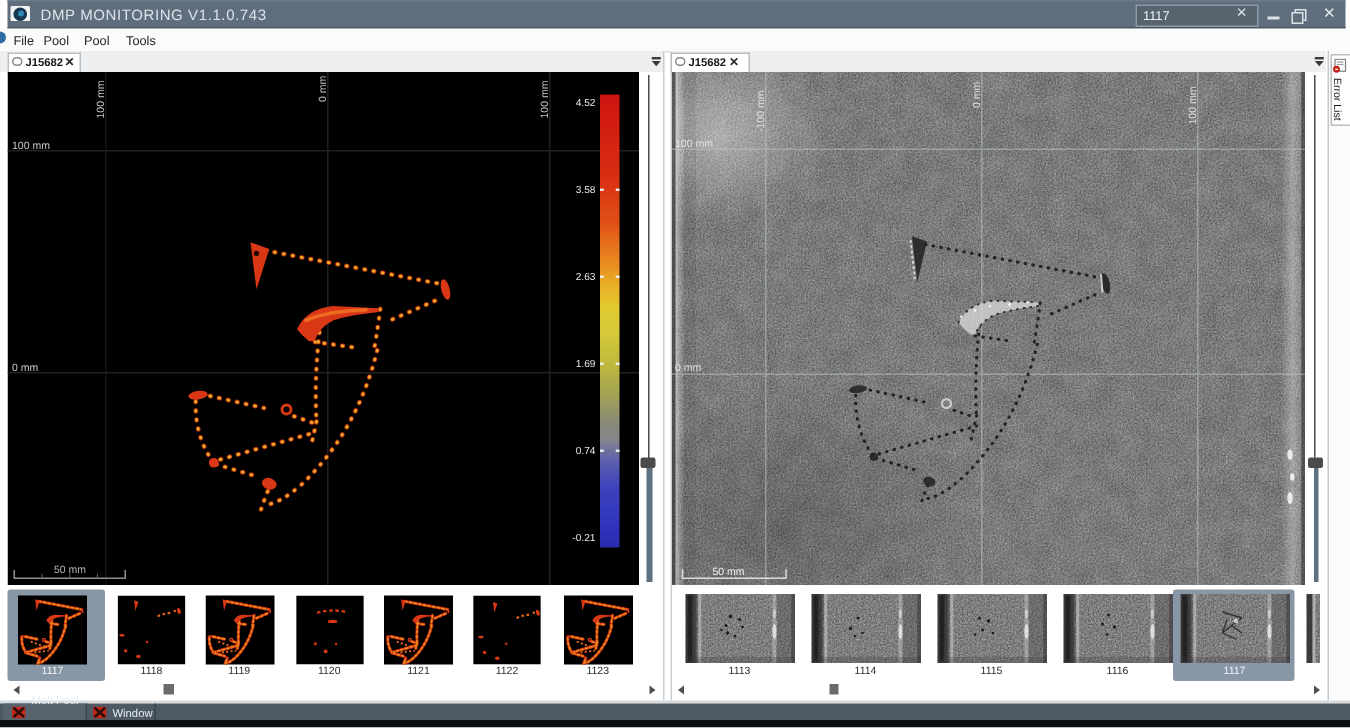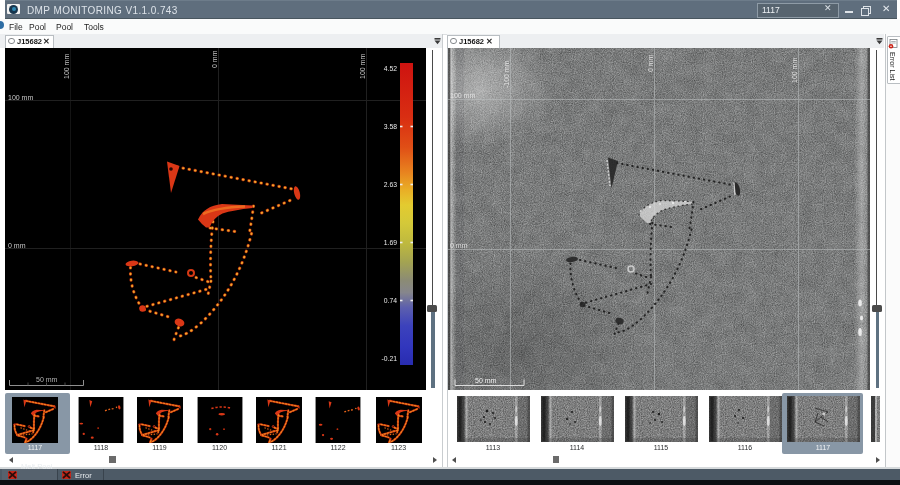--- a/index.html
+++ b/index.html
@@ -449,16 +449,16 @@
 <svg class="abs" style="left:8px;top:470.5px;" width="9" height="8" viewBox="0 0 9 8">
       <rect x="0" y="0" width="9" height="8" rx="1" fill="#c3271b"></rect>
       <path d="M1,0.8 L8,7 M8,0.8 L1,7" stroke="#2b0d09" stroke-width="1.7"></path>
     </svg>
 <div class="abs" style="left:21px;top:462px;font-size:7.5px;color:#e9edf0;">Melt Pool</div>
 <div class="abs" style="left:57px;top:469px;width:1px;height:10.5px;background:#39434d;"></div>
 <svg class="abs" style="left:62px;top:470.5px;" width="9" height="8" viewBox="0 0 9 8">
       <rect x="0" y="0" width="9" height="8" rx="1" fill="#c3271b"></rect>
       <path d="M1,0.8 L8,7 M8,0.8 L1,7" stroke="#2b0d09" stroke-width="1.7"></path>
     </svg>
-<div class="abs" style="left:75px;top:470.5px;font-size:7.5px;color:#e9edf0;">Error</div>
+<div class="abs" style="left:75px;top:470.5px;font-size:7.5px;color:#e9edf0;">Window</div>
 <div class="abs" style="left:103px;top:469px;width:1px;height:10.5px;background:#39434d;"></div>
 
 </div>
 
 </body></html>

